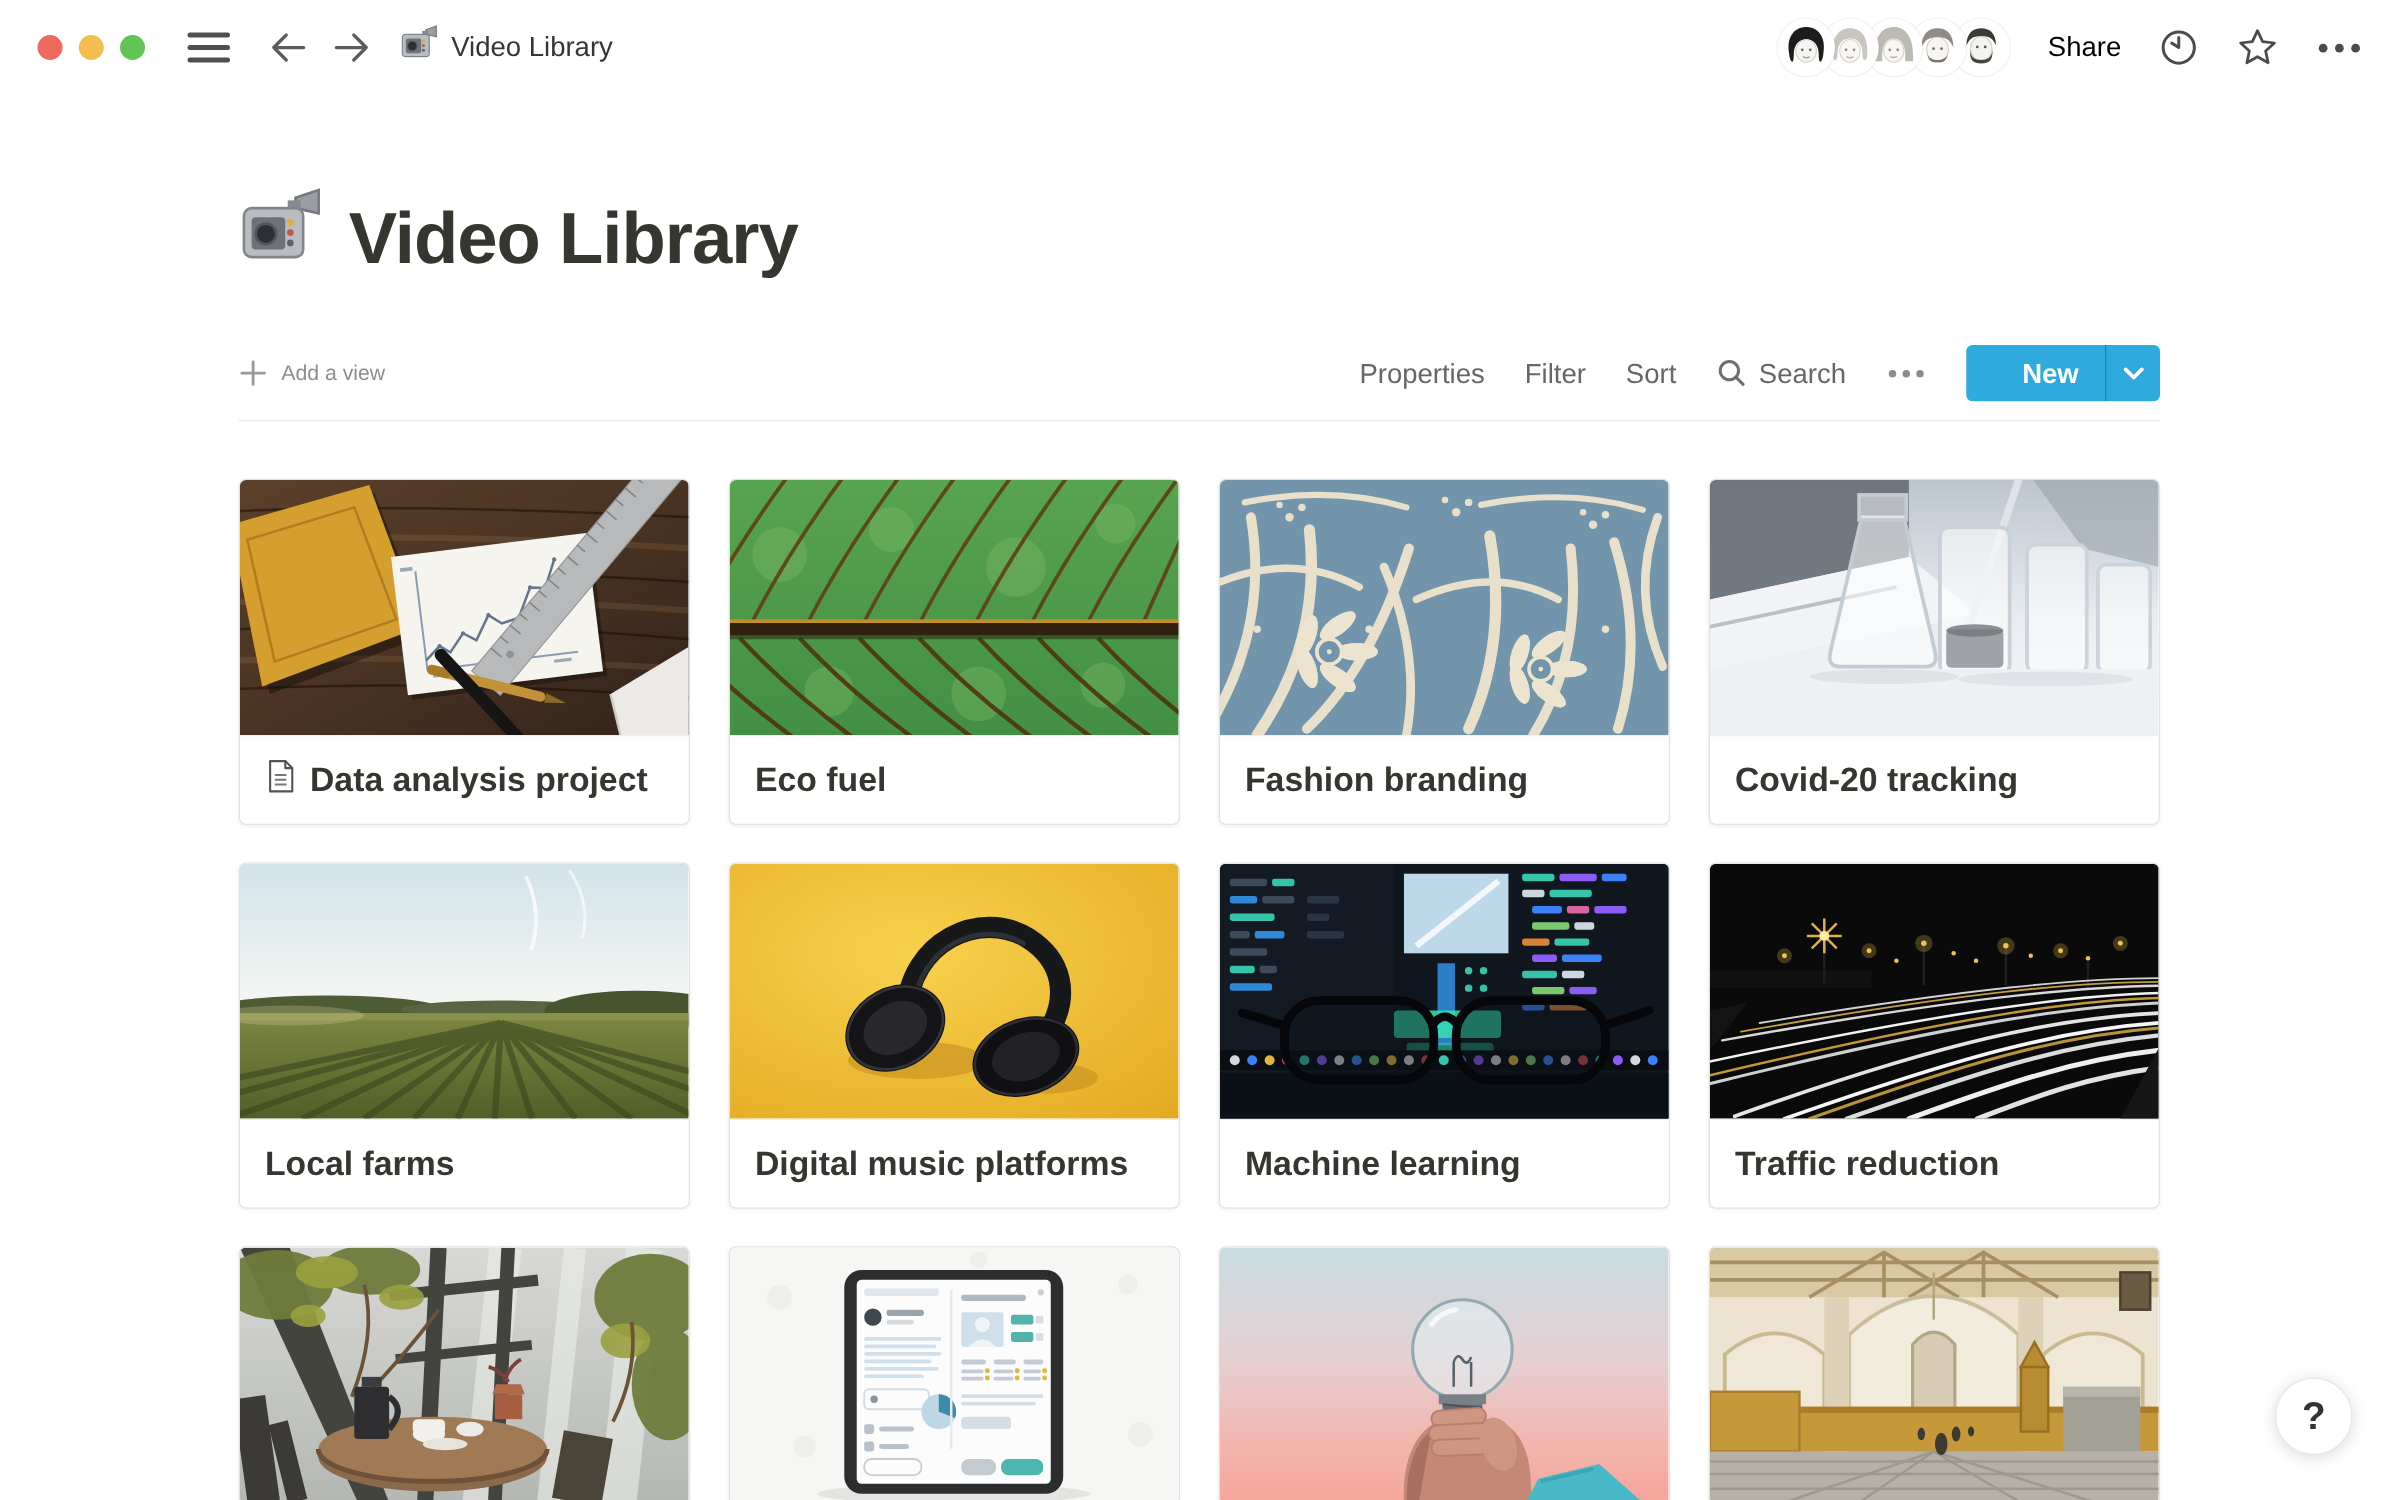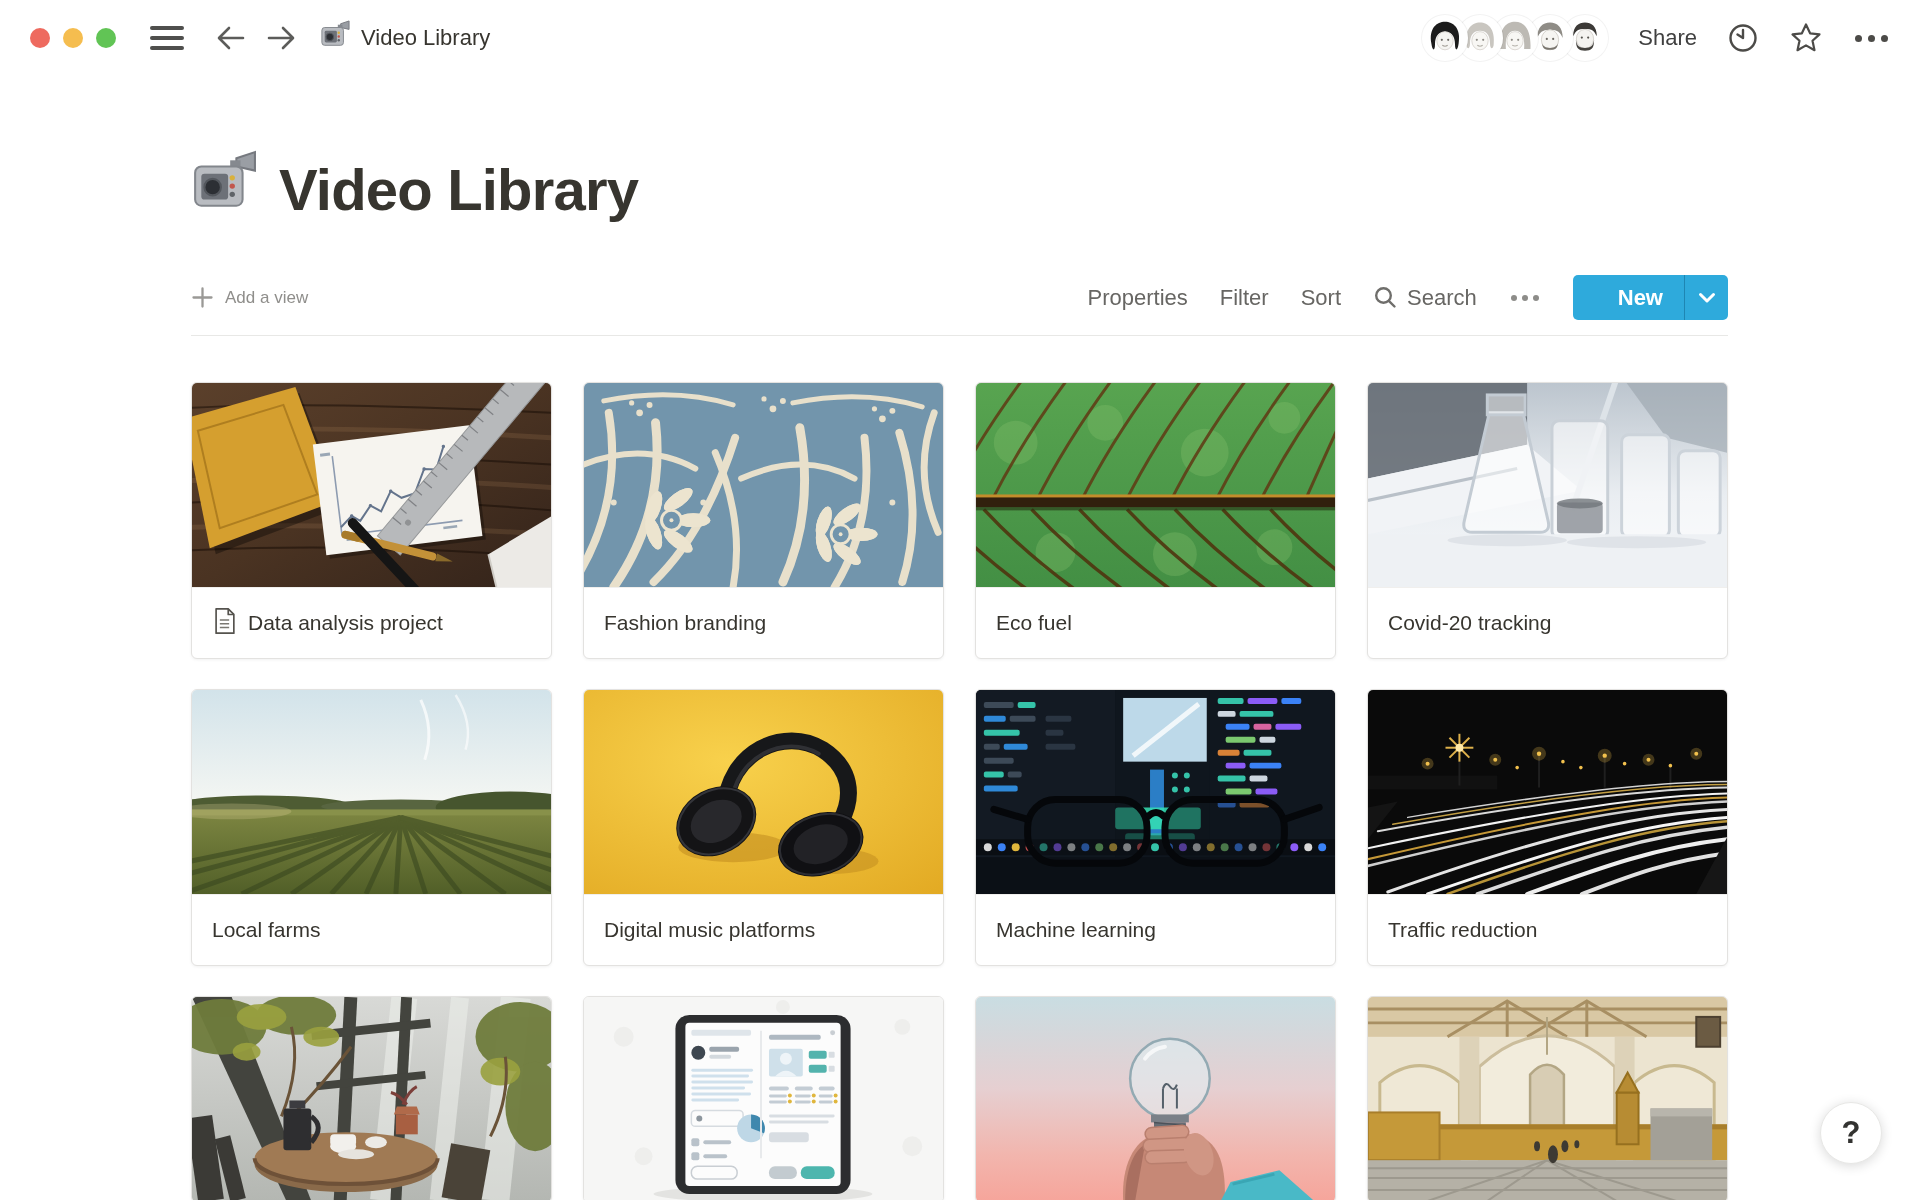--- a/index.html
+++ b/index.html
@@ -16,21 +16,21 @@
   .nav-arrow { margin:0 8px; cursor:pointer; display:flex; align-items:center; }
   .breadcrumb { display:flex; align-items:center; gap:11px; font-size:22px; margin-left:14px; cursor:pointer; }
   .tb-right { margin-left:auto; display:flex; align-items:center; gap:30px; }
   .avatars { display:flex; align-items:center; }
   .avatar { width:46px; height:46px; border-radius:50%; background:#fff; border:3px solid #fff;
     box-shadow:0 0 0 1px rgba(0,0,0,0.05); position:relative; }
   .avatar + .avatar { margin-left:-11px; }
   .avatar:nth-child(1){z-index:5}.avatar:nth-child(2){z-index:4}.avatar:nth-child(3){z-index:3}
   .avatar:nth-child(4){z-index:2}.avatar:nth-child(5){z-index:1}
   .avatar svg { border-radius:50%; }
-  .share { font-size:22px; color:#404040; cursor:pointer; }
+  .share { font-size:22px; color:#000000; cursor:pointer; }
   .tb-icon { display:flex; align-items:center; cursor:pointer; }
 
   
   .content { width:1537px; margin-left:191px; }
   .page-title { display:flex; align-items:center; gap:22px; margin-top:74px;
     font-size:58px; font-weight:700; letter-spacing:-0.8px; color:#37352f; }
 
   .viewbar { display:flex; align-items:center; margin-top:46px; padding-bottom:15px;
     border-bottom:1px solid #e8e8e6; }
   .add-view { display:flex; align-items:center; gap:11px; color:#8f8e8b; font-size:17px; cursor:pointer; }
@@ -48,21 +48,21 @@
   .new-chev { width:44px; display:flex; align-items:center; justify-content:center;
     border-left:1px solid rgba(12,91,128,0.45); }
 
   
   .grid { display:grid; grid-template-columns:repeat(4,1fr); gap:30px 31px; margin-top:46px; }
   .card { background:#fff; border:1px solid #e3e2e0; border-radius:6px; overflow:hidden;
     box-shadow:0 1px 3px rgba(15,15,15,0.06); cursor:pointer; }
   .cover { height:205px; overflow:hidden; border-bottom:1px solid #f0efed; position:relative; }
   .cover svg { display:block; width:100%; height:100%; }
   .card-title { display:flex; align-items:center; gap:11px; height:70px; padding:0 20px;
-    font-size:21px; font-weight:400; color:#37352f; white-space:nowrap; }
+    font-size:27px; font-weight:700; color:#37352f; white-space:nowrap; }
 
   .help-fab { position:fixed; right:38px; bottom:36px; width:62px; height:62px; border-radius:50%;
     background:#fff; border:1px solid #e7e7e5; box-shadow:0 2px 12px rgba(0,0,0,0.15);
     display:flex; align-items:center; justify-content:center; font-size:31px; font-weight:600;
     color:#333331; cursor:pointer; z-index:50; }
 </style>
 </head>
 <body>
 
 <header class="topbar">
@@ -318,20 +318,70 @@
               <path d="M8,14 h10 M8,18 h10 M8,22 h10" stroke="#7a7872" stroke-width="1.7"></path>
             </svg>
         </span>
         <span>Data analysis project</span>
       </div>
     </article>
 
     <article class="card">
       <div class="cover">
         <svg viewBox="0 0 361 205" preserveAspectRatio="xMidYMid slice">
+          <defs>
+              <linearGradient id="lf1" x1="0" y1="0" x2="0" y2="1">
+            <stop offset="0" stop-color="#58a450"></stop>
+                <stop offset="1" stop-color="#438f44"></stop>
+          </linearGradient>
+            </defs>
+          <rect width="361" height="205" fill="url(#lf1)"></rect>
+          <g fill="#86c16d" opacity="0.32">
+            <circle cx="40" cy="60" r="22"></circle>
+              <circle cx="130" cy="40" r="18"></circle>
+              <circle cx="230" cy="70" r="24"></circle>
+              <circle cx="310" cy="35" r="16"></circle>
+              <circle cx="80" cy="170" r="20"></circle>
+              <circle cx="200" cy="172" r="22"></circle>
+              <circle cx="300" cy="165" r="18"></circle>
+          </g>
+          <g stroke="#5f3f17" stroke-width="3" fill="none" opacity="0.9">
+            <path d="M-30,120 Q0,60 48,-5"></path>
+              <path d="M15,120 Q45,60 93,-5"></path>
+              <path d="M60,120 Q90,60 138,-5"></path>
+              <path d="M105,120 Q135,60 183,-5"></path>
+              <path d="M150,120 Q180,60 228,-5"></path>
+              <path d="M195,120 Q225,60 273,-5"></path>
+              <path d="M240,120 Q270,60 318,-5"></path>
+              <path d="M285,120 Q315,60 363,-5"></path>
+              <path d="M330,120 Q352,70 380,10"></path>
+          </g>
+          <g stroke="#4f350f" stroke-width="3.5" fill="none" opacity="0.9">
+            <path d="M-40,127 Q0,170 55,210"></path>
+              <path d="M8,127 Q48,170 103,210"></path>
+              <path d="M56,127 Q96,170 151,210"></path>
+              <path d="M104,127 Q144,170 199,210"></path>
+              <path d="M152,127 Q192,170 247,210"></path>
+              <path d="M200,127 Q240,170 295,210"></path>
+              <path d="M248,127 Q288,170 343,210"></path>
+              <path d="M296,127 Q336,170 391,210"></path>
+          </g>
+          <rect x="0" y="112" width="361" height="4" fill="#c28d2b"></rect>
+          <rect x="0" y="115" width="361" height="10" fill="#31200d"></rect>
+          <rect x="0" y="125" width="361" height="3" fill="#243012" opacity="0.6"></rect>
+        </svg>
+      </div>
+      <div class="card-title">
+          <span>Eco fuel</span>
+        </div>
+    </article>
+
+    <article class="card">
+      <div class="cover">
+        <svg viewBox="0 0 361 205" preserveAspectRatio="xMidYMid slice">
           <rect width="361" height="205" fill="#7295ac"></rect>
           <g fill="none" stroke="#e8e0cb" stroke-linecap="round">
             <path d="M-10,200 Q40,120 25,30" stroke-width="8"></path>
             <path d="M30,205 Q82,130 72,40" stroke-width="9"></path>
             <path d="M70,200 Q122,150 152,55" stroke-width="8"></path>
             <path d="M150,205 Q162,140 132,70" stroke-width="7"></path>
             <path d="M200,200 Q232,130 217,45" stroke-width="9"></path>
             <path d="M252,205 Q292,140 282,55" stroke-width="8"></path>
             <path d="M320,200 Q342,130 317,50" stroke-width="8"></path>
             <path d="M356,150 Q330,90 352,30" stroke-width="7"></path>
@@ -383,70 +433,20 @@
                 <ellipse rx="17" ry="7" cx="6.8" cy="-20.9" transform="rotate(288)"></ellipse>
                 <ellipse rx="17" ry="7" cx="17.8" cy="-12.9" transform="rotate(324)"></ellipse>
             </g>
             <circle r="10" fill="#7295ac" stroke="#ece4cf" stroke-width="3"></circle>
             <circle r="2" fill="#ece4cf"></circle>
           </g>
         </svg>
       </div>
       <div class="card-title">
           <span>Fashion branding</span>
-        </div>
-    </article>
-
-    <article class="card">
-      <div class="cover">
-        <svg viewBox="0 0 361 205" preserveAspectRatio="xMidYMid slice">
-          <defs>
-              <linearGradient id="lf1" x1="0" y1="0" x2="0" y2="1">
-            <stop offset="0" stop-color="#58a450"></stop>
-                <stop offset="1" stop-color="#438f44"></stop>
-          </linearGradient>
-            </defs>
-          <rect width="361" height="205" fill="url(#lf1)"></rect>
-          <g fill="#86c16d" opacity="0.32">
-            <circle cx="40" cy="60" r="22"></circle>
-              <circle cx="130" cy="40" r="18"></circle>
-              <circle cx="230" cy="70" r="24"></circle>
-              <circle cx="310" cy="35" r="16"></circle>
-              <circle cx="80" cy="170" r="20"></circle>
-              <circle cx="200" cy="172" r="22"></circle>
-              <circle cx="300" cy="165" r="18"></circle>
-          </g>
-          <g stroke="#5f3f17" stroke-width="3" fill="none" opacity="0.9">
-            <path d="M-30,120 Q0,60 48,-5"></path>
-              <path d="M15,120 Q45,60 93,-5"></path>
-              <path d="M60,120 Q90,60 138,-5"></path>
-              <path d="M105,120 Q135,60 183,-5"></path>
-              <path d="M150,120 Q180,60 228,-5"></path>
-              <path d="M195,120 Q225,60 273,-5"></path>
-              <path d="M240,120 Q270,60 318,-5"></path>
-              <path d="M285,120 Q315,60 363,-5"></path>
-              <path d="M330,120 Q352,70 380,10"></path>
-          </g>
-          <g stroke="#4f350f" stroke-width="3.5" fill="none" opacity="0.9">
-            <path d="M-40,127 Q0,170 55,210"></path>
-              <path d="M8,127 Q48,170 103,210"></path>
-              <path d="M56,127 Q96,170 151,210"></path>
-              <path d="M104,127 Q144,170 199,210"></path>
-              <path d="M152,127 Q192,170 247,210"></path>
-              <path d="M200,127 Q240,170 295,210"></path>
-              <path d="M248,127 Q288,170 343,210"></path>
-              <path d="M296,127 Q336,170 391,210"></path>
-          </g>
-          <rect x="0" y="112" width="361" height="4" fill="#c28d2b"></rect>
-          <rect x="0" y="115" width="361" height="10" fill="#31200d"></rect>
-          <rect x="0" y="125" width="361" height="3" fill="#243012" opacity="0.6"></rect>
-        </svg>
-      </div>
-      <div class="card-title">
-          <span>Eco fuel</span>
         </div>
     </article>
 
     <article class="card">
       <div class="cover">
         <svg viewBox="0 0 361 205" preserveAspectRatio="xMidYMid slice">
           <defs>
               <linearGradient id="lab1" x1="0" y1="0" x2="0" y2="1">
             <stop offset="0" stop-color="#bcc5ce"></stop>
                 <stop offset="0.55" stop-color="#e9edf1"></stop>

